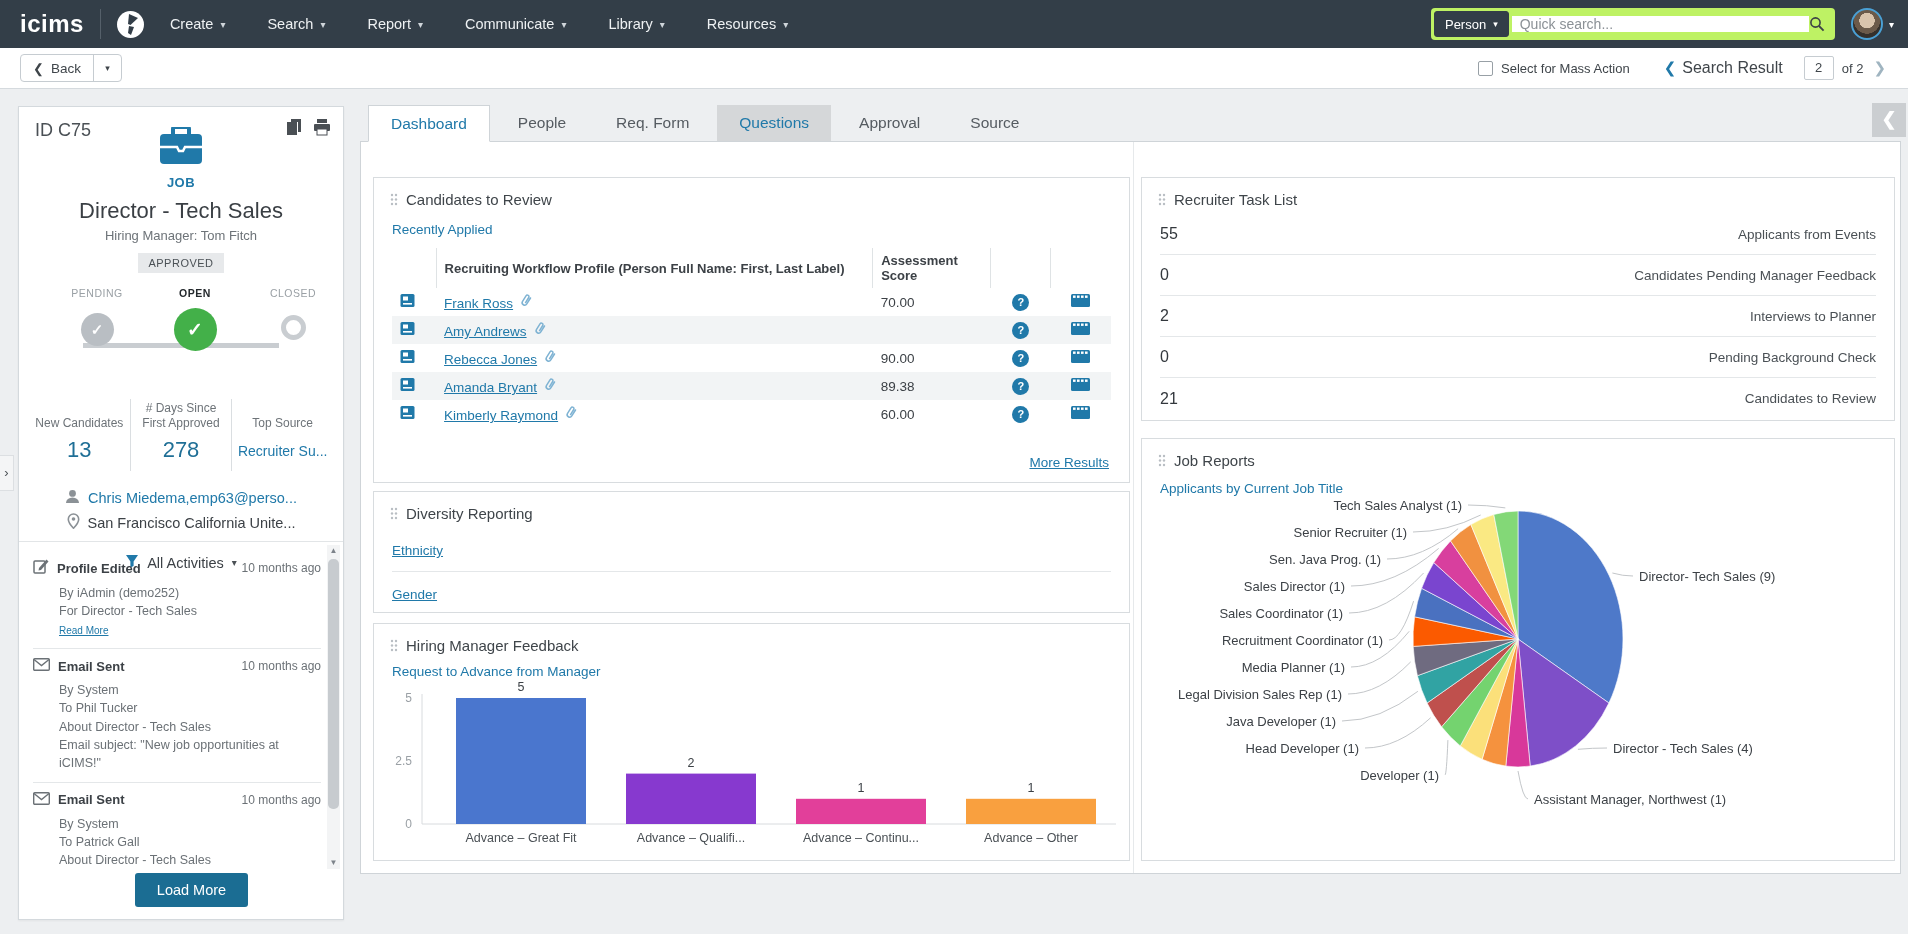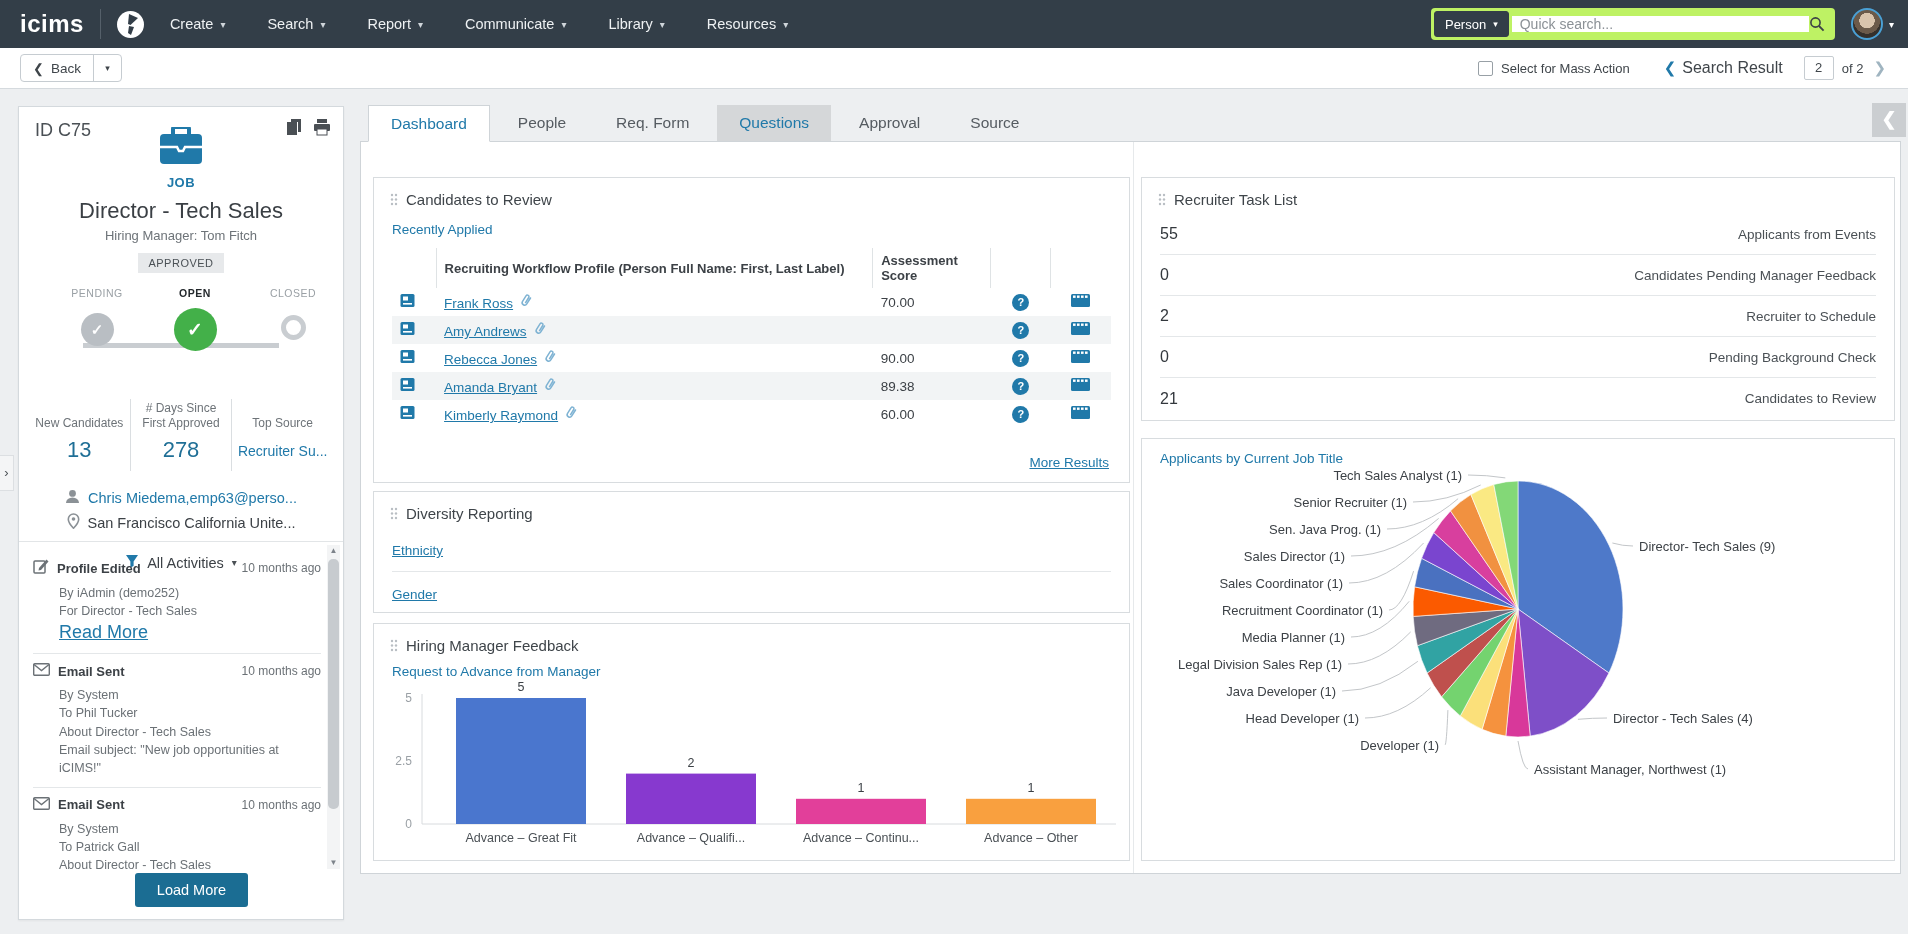--- a/index.html
+++ b/index.html
@@ -87,21 +87,21 @@
   .filter-row .chev { font-size:10px; color:#4a5055; }
   
   .feed-wrap { position:absolute; left:0; top:434px; width:324px; height:332px; border-top:1px solid #e2e5e7; overflow:hidden; }
   .feed { padding:8px 22px 0 14px; }
   .feed-item { border-bottom:1px solid #e4e7e9; padding:8px 0 10px; }
   .feed-item:last-child { border-bottom:none; }
   .fi-head { display:flex; align-items:center; gap:8px; }
   .fi-title { font-size:13px; font-weight:bold; color:#3c4146; }
   .fi-time { margin-left:auto; font-size:12px; color:#6b7176; }
   .fi-lines { margin:6px 0 0 26px; font-size:12.5px; color:#6b7176; line-height:1.45; }
-  .fi-link { display:inline-block; margin:2px 0 0 26px; font-size:18px; color:#2079a9; text-decoration:underline; cursor:pointer; }
+  .fi-link { display:inline-block; margin:2px 0 0 26px; font-size:10px; color:#2079a9; text-decoration:underline; cursor:pointer; }
   
   .feed-sb { position:absolute; right:3px; top:438px; width:13px; height:324px; background:#f3f4f5; }
   .feed-sb .arr { position:absolute; left:0; width:13px; height:12px; font-size:8px; color:#7d838a; text-align:center; line-height:12px; }
   .feed-sb .thumb { position:absolute; left:1px; top:14px; width:11px; height:250px; background:#c7cbcf; border-radius:5px; }
   .loadmore-wrap { position:absolute; left:0; bottom:12px; width:100%; text-align:center;padding-left:21px; }
   .loadmore { background:#1b6d93; color:#fff; border:none; font-size:14.5px; padding:9px 22px; border-radius:3px;
     cursor:pointer; font-family:"Liberation Sans",sans-serif; }
 
   
   #edge-expander { position:absolute; left:0; top:455px; width:14px; height:36px; background:#f4f5f6;
@@ -612,34 +612,49 @@
         <div class="task-row">
           <div class="task-count">55</div>
           <div class="task-label">Applicants from Events</div>
         </div>
         <div class="task-row">
           <div class="task-count">0</div>
           <div class="task-label">Candidates Pending Manager Feedback</div>
         </div>
         <div class="task-row">
           <div class="task-count">2</div>
-          <div class="task-label">Recruiter to Schedule</div>
+          <div class="task-label">Interviews to Planner</div>
         </div>
         <div class="task-row">
           <div class="task-count">0</div>
           <div class="task-label">Pending Background Check</div>
         </div>
         <div class="task-row">
           <div class="task-count">21</div>
           <div class="task-label">Candidates to Review</div>
         </div>
       </div>
   </div>
 
   <div class="card" id="card-reports" style="left:780px; top:296px; width:754px; height:423px;">
+    <div class="card-title">
+      <span class="drag-dots">
+        <svg width="8" height="13" viewBox="0 0 8 13">
+            <g fill="#b9bec3">
+              <circle cx="2" cy="2" r="1.2"></circle>
+              <circle cx="6" cy="2" r="1.2"></circle>
+              <circle cx="2" cy="6.5" r="1.2"></circle>
+              <circle cx="6" cy="6.5" r="1.2"></circle>
+              <circle cx="2" cy="11" r="1.2"></circle>
+              <circle cx="6" cy="11" r="1.2"></circle>
+            </g>
+          </svg>
+      </span>
+      <span>Job Reports</span>
+    </div>
     <span class="panel-link" style="display:inline-block; margin:12px 0 0 18px;">Applicants by Current Job Title</span>
     <div id="pie-chart"><svg width="752" height="330" viewBox="0 0 752 330">
           <path d="M 376 142 L 376.0 14.0 A 105 128 0 0 1 466.9 206.0 Z" fill="#4e79c9" stroke="#fff" stroke-width="0.6"></path>
           <path d="M 470.4 76.0 Q 480.7 79 491 79" fill="none" stroke="#c3c6c9" stroke-width="1"></path>
           <text x="497" y="83.5" text-anchor="start" font-size="13" fill="#3c4146">Director- Tech Sales (9)</text>
           <path d="M 376 142 L 466.9 206.0 A 105 128 0 0 1 388.2 269.1 Z" fill="#7e4fc8" stroke="#fff" stroke-width="0.6"></path>
           <path d="M 435.9 252.3 Q 450.4 251 465 251" fill="none" stroke="#c3c6c9" stroke-width="1"></path>
           <text x="471" y="255.5" text-anchor="start" font-size="13" fill="#3c4146">Director - Tech Sales (4)</text>
           <path d="M 376 142 L 388.2 269.1 A 105 128 0 0 1 363.8 269.1 Z" fill="#d8389a" stroke="#fff" stroke-width="0.6"></path>
           <path d="M 376.0 274.0 Q 381.0 302 386 302" fill="none" stroke="#c3c6c9" stroke-width="1"></path>

